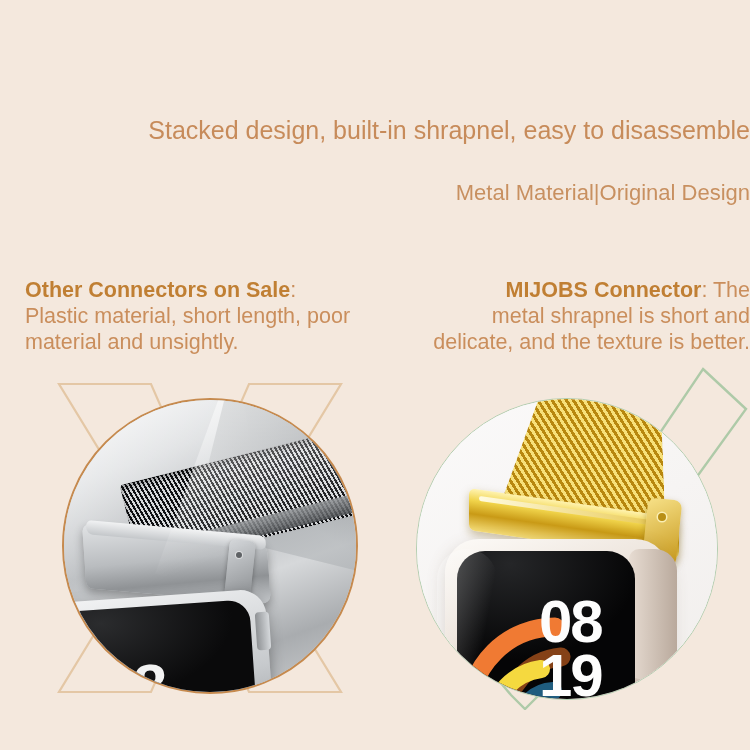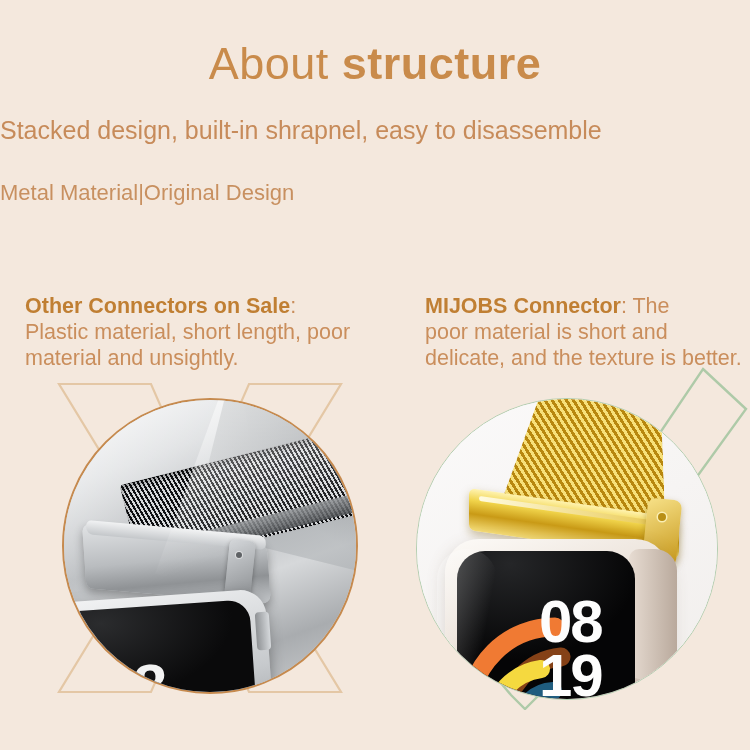--- a/index.html
+++ b/index.html
@@ -19,37 +19,37 @@
     font-size:45px;
     color:#c98b4b;
     letter-spacing:0.5px;
     white-space:nowrap;
   }
   .title .t-light{font-weight:400;}
   .title .t-bold{font-weight:700;}
 
   .sub1{
     position:absolute;left:0;top:116px;width:750px;
-    text-align:left;
+    text-align:right;
     font-size:25px;font-weight:400;
     color:#c78b5a;
     white-space:nowrap;
   }
   .sub2{
     position:absolute;left:0;top:180px;width:750px;
-    text-align:left;
+    text-align:right;
     font-size:22px;font-weight:400;
     color:#c89060;
     white-space:nowrap;
   }
 
   
-  .col{position:absolute;font-size:21.5px;line-height:26px;color:#ca8e5c;margin-top:16px;}
+  .col{position:absolute;font-size:21.5px;line-height:26px;color:#ca8e5c;}
   .col-left{left:25px;top:277px;width:370px;}
-  .col-right{left:425px;top:277px;width:325px;}
+  .col-right{left:425px;top:277px;width:325px;text-align:right;}
   .col b{font-weight:700;color:#c07f33;}
   .col .p{display:block;}
 
   
   .mark{position:absolute;pointer-events:none;}
   .mark-x{left:55px;top:378px;width:290px;height:320px;}
   .mark-check{left:435px;top:365px;width:315px;height:345px;}
 
   
   .circle{
@@ -222,35 +222,32 @@
     position:absolute;left:20px;top:150px;width:60px;height:170px;
     background:linear-gradient(100deg,rgba(255,255,255,.35),rgba(255,255,255,0) 70%);
     border-radius:30px;
   }
 </style>
 </head>
 <body>
 
 <div class="page">
 
-  <div class="title">
-    <span class="t-light">About </span><span class="t-bold">structure</span>
-  </div>
 
   <div class="sub1">Stacked design, built-in shrapnel, easy to disassemble</div>
   <div class="sub2">Metal Material|Original Design</div>
 
   <div class="col col-left">
     <span class="p"><b>Other Connectors on Sale</b><span>:</span></span>
     <span class="p">Plastic material, short length, poor material and unsightly.</span>
   </div>
 
   <div class="col col-right">
     <span class="p"><b>MIJOBS Connector</b><span>:  The</span></span>
-    <span class="p">poor material is short and delicate, and the texture is better.</span>
+    <span class="p">metal shrapnel is short and delicate, and the texture is better.</span>
   </div>
 
   <svg class="mark mark-x" viewBox="0 0 290 320">
     <path d="M4 6 L96 6 L145 118 L194 6 L286 6 L192 160 L286 314 L194 314 L145 202 L96 314 L4 314 L98 160 Z" fill="none" stroke="#e4c7a5" stroke-width="2.2" stroke-linejoin="miter"></path>
   </svg>
 
   <svg class="mark mark-check" viewBox="0 0 315 345">
     <path d="M268 4 L311 44 L104 330 L90 344 L76 330 L4 244 L48 206 L94 262 Z" fill="none" stroke="#aecaa8" stroke-width="2.4" stroke-linejoin="miter"></path>
   </svg>
 

